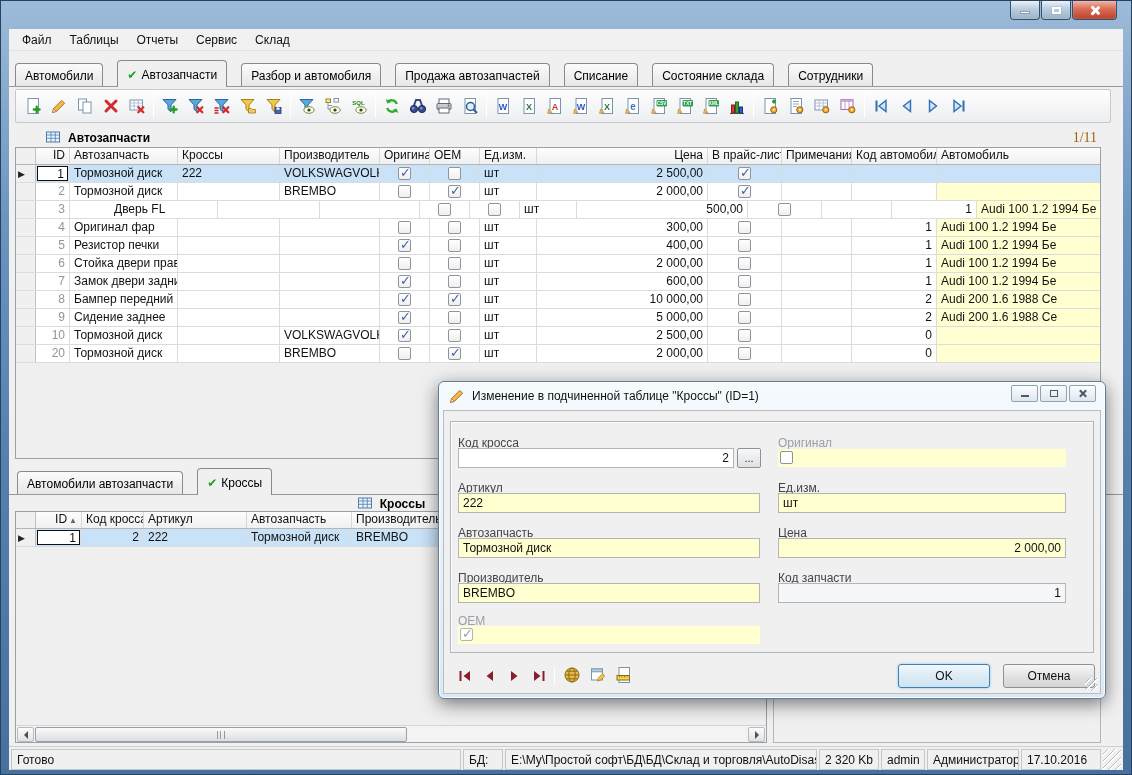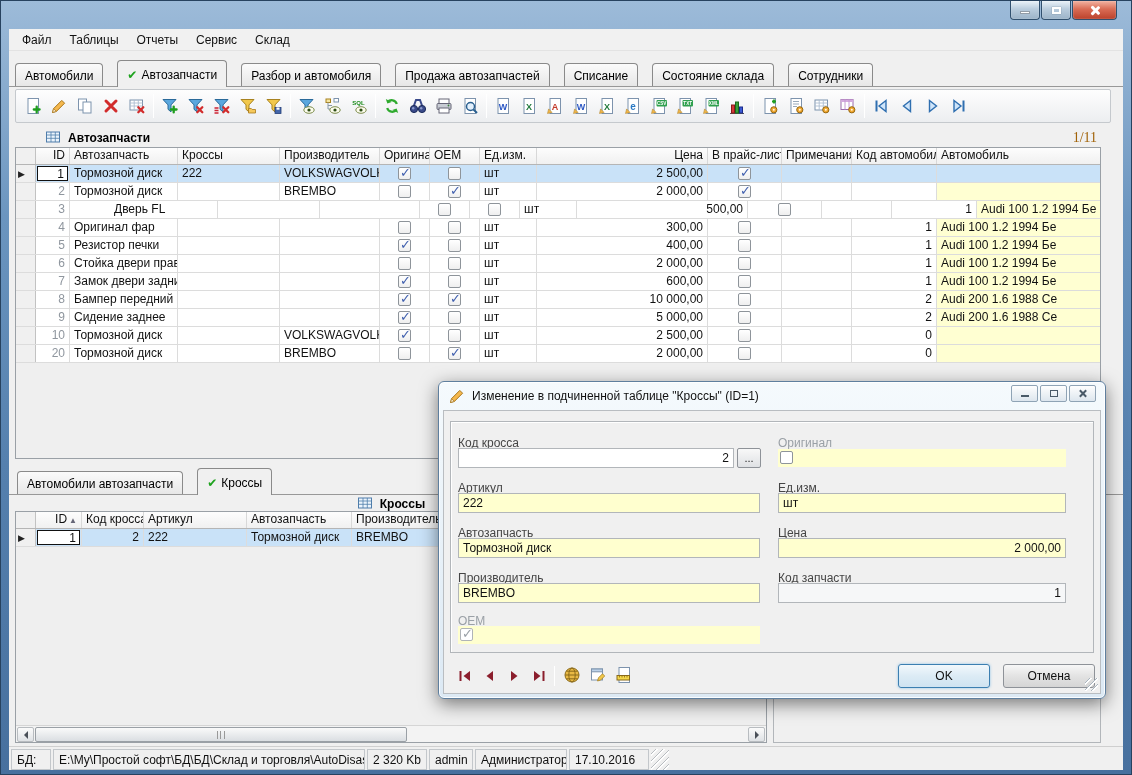--- a/index.html
+++ b/index.html
@@ -806,20 +806,21 @@
         <div class="sthumb"></div>
         <div class="sbtn right">
             <span class="tri-r"></span>
           </div>
       </div>
     </div>
 
     <div class="rightpanel"></div>
 
     <div class="statusbar">
+      <div class="spanel sp-ready">Готово</div>
       <div class="spanel" style="width:40px">БД:</div>
       <div class="spanel" style="width:312px">E:\My\Простой софт\БД\БД\Склад и торговля\AutoDisassembly.mdb</div>
       <div class="spanel" style="width:60px">2 320 Kb</div>
       <div class="spanel" style="width:44px">admin</div>
       <div class="spanel" style="width:92px">Администратор</div>
       <div class="spanel" style="width:80px">17.10.2016</div>
       <div class="sgrip"></div>
     </div>
   </div>
 

